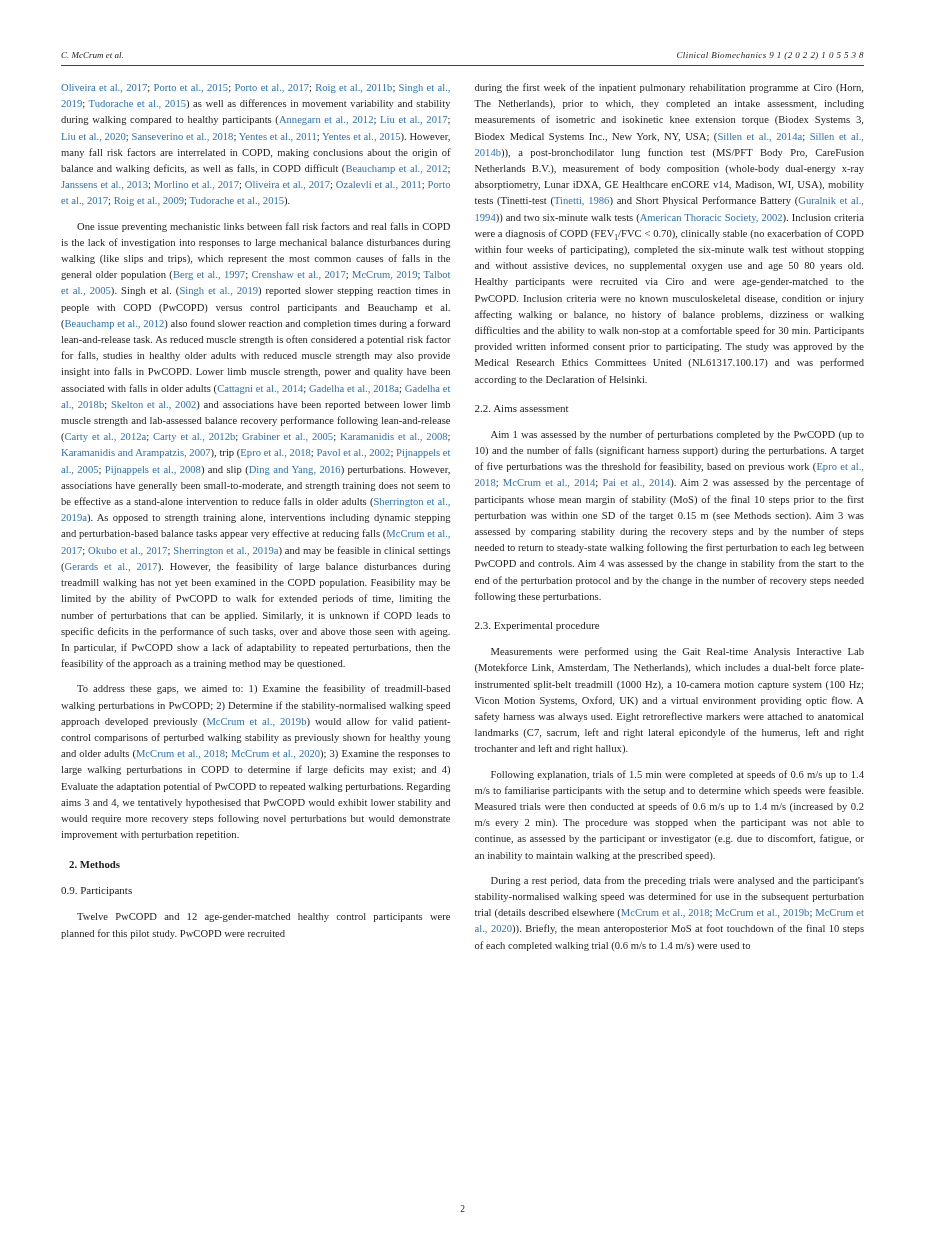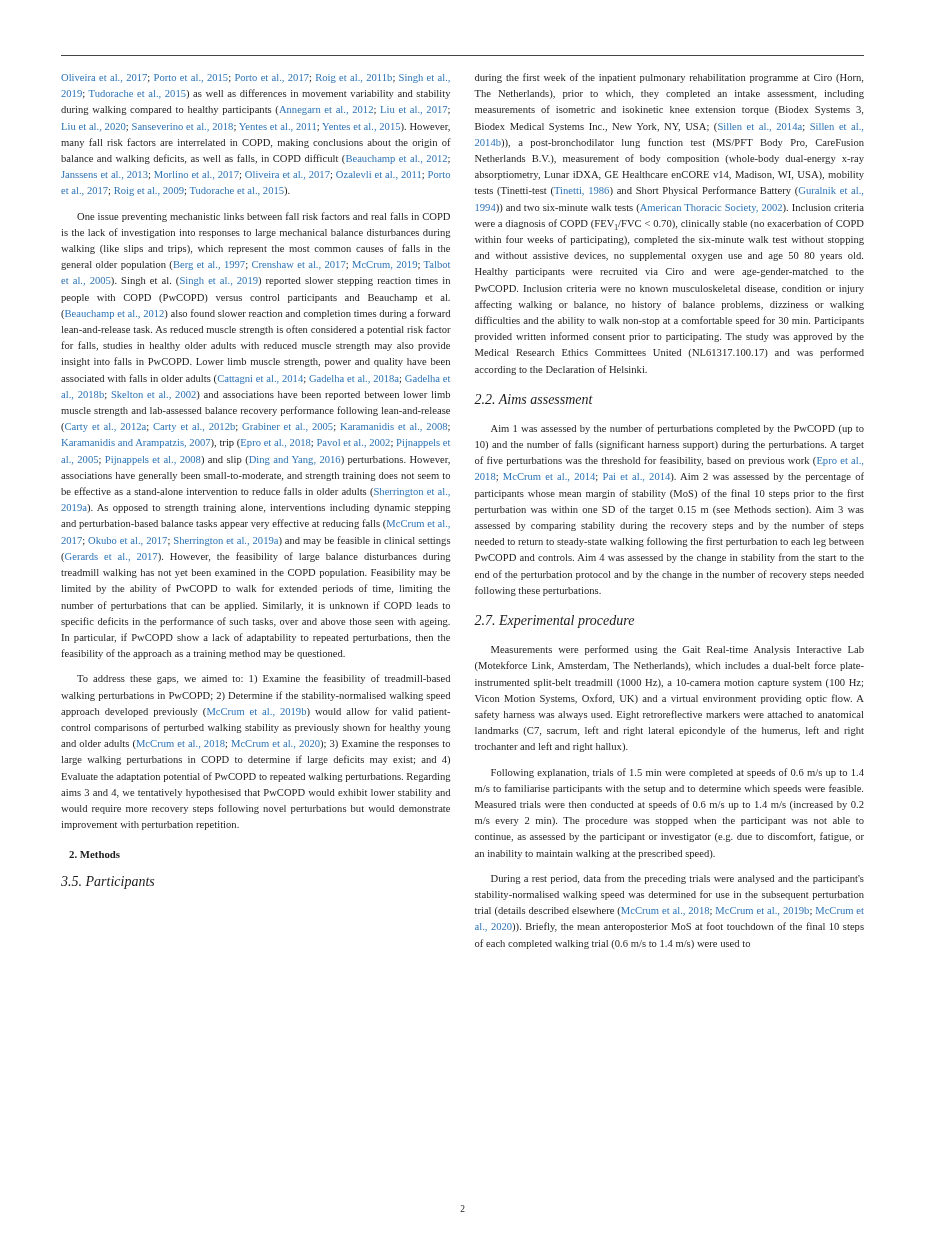--- a/index.html
+++ b/index.html
@@ -21,45 +21,50 @@
   .rule { border-top: 1px solid #444; margin-top: 5px; }
   .columns { display: flex; gap: 24px; margin-top: 14px; justify-content: flex-end; }
   .col { width: 390px; }
   .para {
     margin: 0; text-align: justify;
     font-size: 10.6px; line-height: 16.2px;
   }
   .indent { text-indent: 16px; margin-top: 9px; }
   a.cite { color: var(--link, #2e74b5); text-decoration: none; cursor: pointer; }
   h2.sec { font-size: 10.8px; margin: 15px 0 13px 8px; font-weight: bold; }
-  h3.subsec { font-size: 14px; margin: 14px 0 13px 0; font-weight: normal; font-style: italic; }
+  h3.subsec { font-size: 11px; margin: 14px 0 13px 0; font-weight: normal; }
   sub { font-size: 7.5px; line-height: 0; }
   .page-footer {
     position: absolute; bottom: 20px; left: 0; right: 0;
     text-align: center; font-size: 9.5px; color: #1c1c1c;
   }
 </style>
 </head>
 <body>
 
 <div class="page">
+  <header class="page-header">
+    <span class="hdr-left">C. McCrum et al.</span>
+    <span class="hdr-right">Clinical Biomechanics 9 1 (2 0 2 2) 1 0 5 5 3 8</span>
+  </header>
   <div class="rule"></div>
   <main class="columns">
     <div class="col">
         <p class="para"><a class="cite" href="#">Oliveira et al., 2017</a>; <a class="cite" href="#">Porto et al., 2015</a>; <a class="cite" href="#">Porto et al., 2017</a>; <a class="cite" href="#">Roig et al., 2011b</a>; <a class="cite" href="#">Singh et al., 2019</a>; <a class="cite" href="#">Tudorache et al., 2015</a>) as well as differences in movement variability and stability during walking compared to healthy participants (<a class="cite" href="#">Annegarn et al., 2012</a>; <a class="cite" href="#">Liu et al., 2017</a>; <a class="cite" href="#">Liu et al., 2020</a>; <a class="cite" href="#">Sanseverino et al., 2018</a>; <a class="cite" href="#">Yentes et al., 2011</a>; <a class="cite" href="#">Yentes et al., 2015</a>). However, many fall risk factors are interrelated in COPD, making conclusions about the origin of balance and walking deficits, as well as falls, in COPD difficult (<a class="cite" href="#">Beauchamp et al., 2012</a>; <a class="cite" href="#">Janssens et al., 2013</a>; <a class="cite" href="#">Morlino et al., 2017</a>; <a class="cite" href="#">Oliveira et al., 2017</a>; <a class="cite" href="#">Ozalevli et al., 2011</a>; <a class="cite" href="#">Porto et al., 2017</a>; <a class="cite" href="#">Roig et al., 2009</a>; <a class="cite" href="#">Tudorache et al., 2015</a>).</p>
         <p class="para indent">One issue preventing mechanistic links between fall risk factors and real falls in COPD is the lack of investigation into responses to large mechanical balance disturbances during walking (like slips and trips), which represent the most common causes of falls in the general older population (<a class="cite" href="#">Berg et al., 1997</a>; <a class="cite" href="#">Crenshaw et al., 2017</a>; <a class="cite" href="#">McCrum, 2019</a>; <a class="cite" href="#">Talbot et al., 2005</a>). Singh et al. (<a class="cite" href="#">Singh et al., 2019</a>) reported slower stepping reaction times in people with COPD (PwCOPD) versus control participants and Beauchamp et al. (<a class="cite" href="#">Beauchamp et al., 2012</a>) also found slower reaction and completion times during a forward lean-and-release task. As reduced muscle strength is often considered a potential risk factor for falls, studies in healthy older adults with reduced muscle strength may also provide insight into falls in PwCOPD. Lower limb muscle strength, power and quality have been associated with falls in older adults (<a class="cite" href="#">Cattagni et al., 2014</a>; <a class="cite" href="#">Gadelha et al., 2018a</a>; <a class="cite" href="#">Gadelha et al., 2018b</a>; <a class="cite" href="#">Skelton et al., 2002</a>) and associations have been reported between lower limb muscle strength and lab-assessed balance recovery performance following lean-and-release (<a class="cite" href="#">Carty et al., 2012a</a>; <a class="cite" href="#">Carty et al., 2012b</a>; <a class="cite" href="#">Grabiner et al., 2005</a>; <a class="cite" href="#">Karamanidis et al., 2008</a>; <a class="cite" href="#">Karamanidis and Arampatzis, 2007</a>), trip (<a class="cite" href="#">Epro et al., 2018</a>; <a class="cite" href="#">Pavol et al., 2002</a>; <a class="cite" href="#">Pijnappels et al., 2005</a>; <a class="cite" href="#">Pijnappels et al., 2008</a>) and slip (<a class="cite" href="#">Ding and Yang, 2016</a>) perturbations. However, associations have generally been small-to-moderate, and strength training does not seem to be effective as a stand-alone intervention to reduce falls in older adults (<a class="cite" href="#">Sherrington et al., 2019a</a>). As opposed to strength training alone, interventions including dynamic stepping and perturbation-based balance tasks appear very effective at reducing falls (<a class="cite" href="#">McCrum et al., 2017</a>; <a class="cite" href="#">Okubo et al., 2017</a>; <a class="cite" href="#">Sherrington et al., 2019a</a>) and may be feasible in clinical settings (<a class="cite" href="#">Gerards et al., 2017</a>). However, the feasibility of large balance disturbances during treadmill walking has not yet been examined in the COPD population. Feasibility may be limited by the ability of PwCOPD to walk for extended periods of time, limiting the number of perturbations that can be applied. Similarly, it is unknown if COPD leads to specific deficits in the performance of such tasks, over and above those seen with ageing. In particular, if PwCOPD show a lack of adaptability to repeated perturbations, then the feasibility of the approach as a training method may be questioned.</p>
         <p class="para indent">To address these gaps, we aimed to: 1) Examine the feasibility of treadmill-based walking perturbations in PwCOPD; 2) Determine if the stability-normalised walking speed approach developed previously (<a class="cite" href="#">McCrum et al., 2019b</a>) would allow for valid patient-control comparisons of perturbed walking stability as previously shown for healthy young and older adults (<a class="cite" href="#">McCrum et al., 2018</a>; <a class="cite" href="#">McCrum et al., 2020</a>); 3) Examine the responses to large walking perturbations in COPD to determine if large deficits may exist; and 4) Evaluate the adaptation potential of PwCOPD to repeated walking perturbations. Regarding aims 3 and 4, we tentatively hypothesised that PwCOPD would exhibit lower stability and would require more recovery steps following novel perturbations but would demonstrate improvement with perturbation repetition.</p>
         <h2 class="sec">2. Methods</h2>
-        <h3 class="subsec">3.5. Participants</h3>
+        <h3 class="subsec">0.9. Participants</h3>
+        <p class="para indent">Twelve PwCOPD and 12 age-gender-matched healthy control participants were planned for this pilot study. PwCOPD were recruited</p>
       </div>
     <div class="col">
         <p class="para">during the first week of the inpatient pulmonary rehabilitation programme at Ciro (Horn, The Netherlands), prior to which, they completed an intake assessment, including measurements of isometric and isokinetic knee extension torque (Biodex Systems 3, Biodex Medical Systems Inc., New York, NY, USA; (<a class="cite" href="#">Sillen et al., 2014a</a>; <a class="cite" href="#">Sillen et al., 2014b</a>)), a post-bronchodilator lung function test (MS/PFT Body Pro, CareFusion Netherlands B.V.), measurement of body composition (whole-body dual-energy x-ray absorptiometry, Lunar iDXA, GE Healthcare enCORE v14, Madison, WI, USA), mobility tests (Tinetti-test (<a class="cite" href="#">Tinetti, 1986</a>) and Short Physical Performance Battery (<a class="cite" href="#">Guralnik et al., 1994</a>)) and two six-minute walk tests (<a class="cite" href="#">American Thoracic Society, 2002</a>). Inclusion criteria were a diagnosis of COPD (FEV<sub>1</sub>/FVC &lt; 0.70), clinically stable (no exacerbation of COPD within four weeks of participating), completed the six-minute walk test without stopping and without assistive devices, no supplemental oxygen use and age 50 80 years old. Healthy participants were recruited via Ciro and were age-gender-matched to the PwCOPD. Inclusion criteria were no known musculoskeletal disease, condition or injury affecting walking or balance, no history of balance problems, dizziness or walking difficulties and the ability to walk non-stop at a comfortable speed for 30 min. Participants provided written informed consent prior to participating. The study was approved by the Medical Research Ethics Committees United (NL61317.100.17) and was performed according to the Declaration of Helsinki.</p>
         <h3 class="subsec">2.2. Aims assessment</h3>
         <p class="para indent">Aim 1 was assessed by the number of perturbations completed by the PwCOPD (up to 10) and the number of falls (significant harness support) during the perturbations. A target of five perturbations was the threshold for feasibility, based on previous work (<a class="cite" href="#">Epro et al., 2018</a>; <a class="cite" href="#">McCrum et al., 2014</a>; <a class="cite" href="#">Pai et al., 2014</a>). Aim 2 was assessed by the percentage of participants whose mean margin of stability (MoS) of the final 10 steps prior to the first perturbation was within one SD of the target 0.15 m (see Methods section). Aim 3 was assessed by comparing stability during the recovery steps and by the number of steps needed to return to steady-state walking following the first perturbation to each leg between PwCOPD and controls. Aim 4 was assessed by the change in stability from the start to the end of the perturbation protocol and by the change in the number of recovery steps needed following these perturbations.</p>
-        <h3 class="subsec">2.7. Experimental procedure</h3>
+        <h3 class="subsec">2.3. Experimental procedure</h3>
         <p class="para indent">Measurements were performed using the Gait Real-time Analysis Interactive Lab (Motekforce Link, Amsterdam, The Netherlands), which includes a dual-belt force plate-instrumented split-belt treadmill (1000 Hz), a 10-camera motion capture system (100 Hz; Vicon Motion Systems, Oxford, UK) and a virtual environment providing optic flow. A safety harness was always used. Eight retroreflective markers were attached to anatomical landmarks (C7, sacrum, left and right lateral epicondyle of the humerus, left and right trochanter and left and right hallux).</p>
         <p class="para indent">Following explanation, trials of 1.5 min were completed at speeds of 0.6 m/s up to 1.4 m/s to familiarise participants with the setup and to determine which speeds were feasible. Measured trials were then conducted at speeds of 0.6 m/s up to 1.4 m/s (increased by 0.2 m/s every 2 min). The procedure was stopped when the participant was not able to continue, as assessed by the participant or investigator (e.g. due to discomfort, fatigue, or an inability to maintain walking at the prescribed speed).</p>
         <p class="para indent">During a rest period, data from the preceding trials were analysed and the participant's stability-normalised walking speed was determined for use in the subsequent perturbation trial (details described elsewhere (<a class="cite" href="#">McCrum et al., 2018</a>; <a class="cite" href="#">McCrum et al., 2019b</a>; <a class="cite" href="#">McCrum et al., 2020</a>)). Briefly, the mean anteroposterior MoS at foot touchdown of the final 10 steps of each completed walking trial (0.6 m/s to 1.4 m/s) were used to</p>
       </div>
   </main>
   <footer class="page-footer">
     <span>2</span>
   </footer>
 </div>
 

